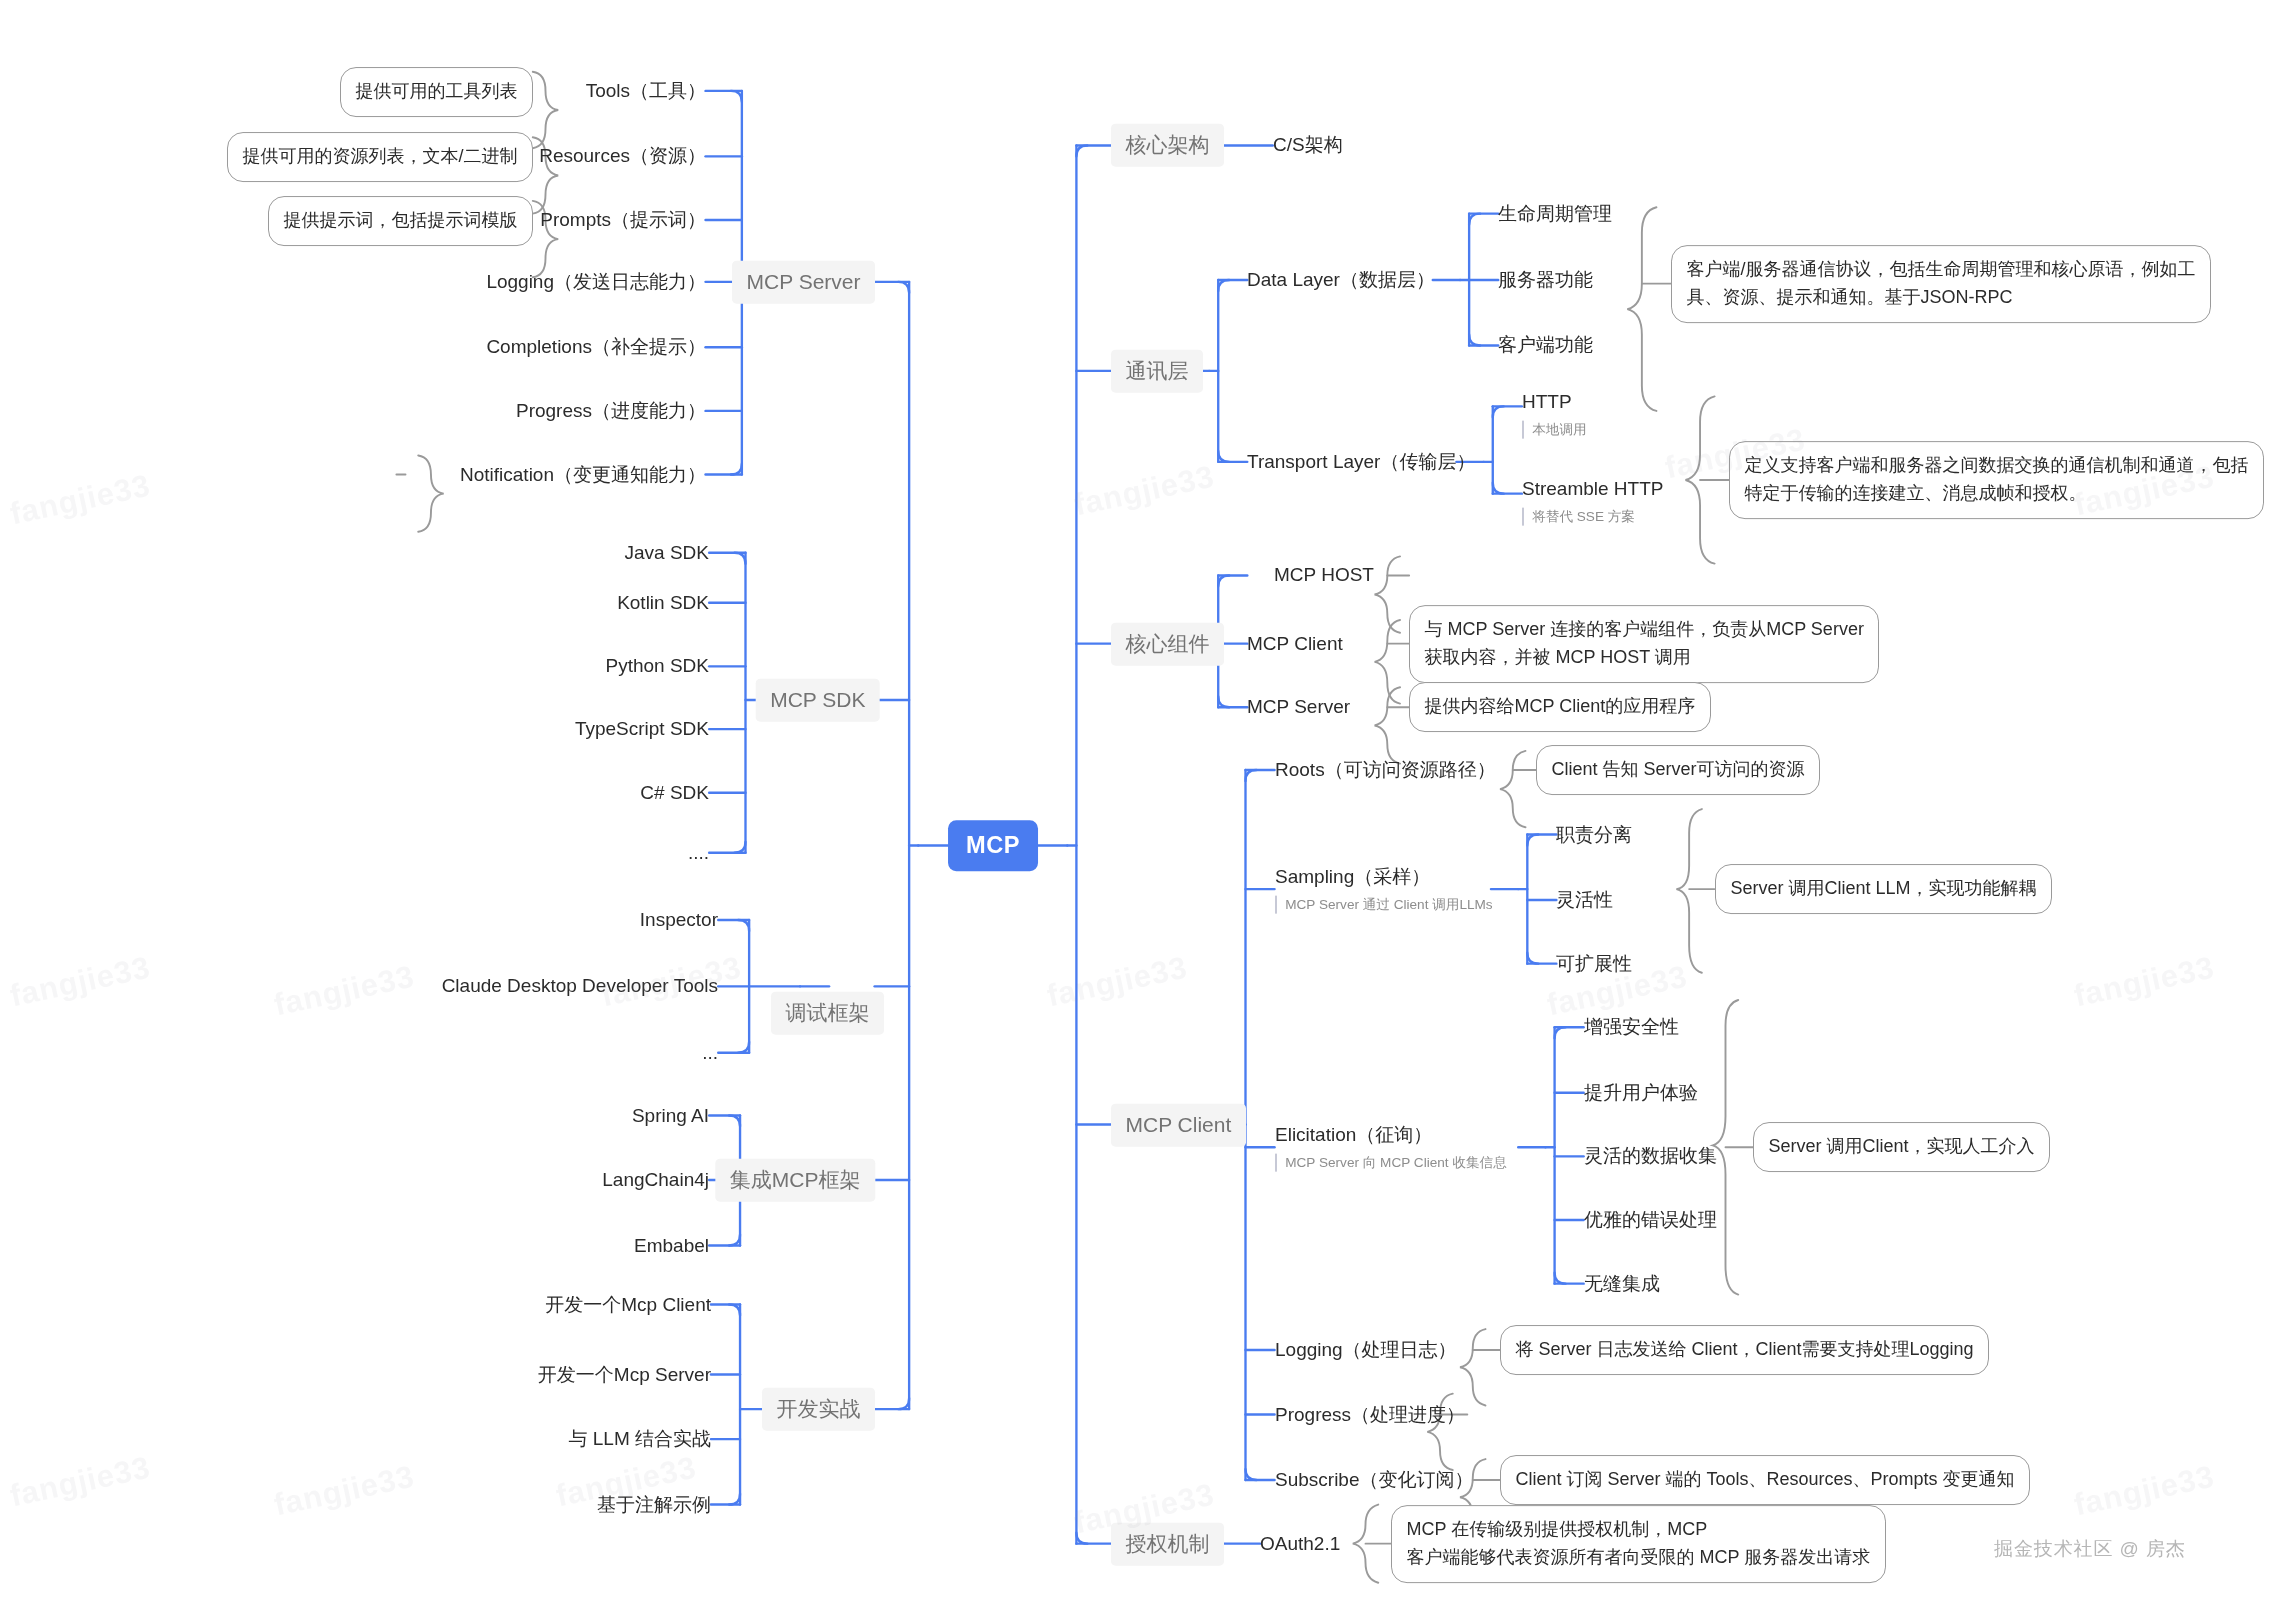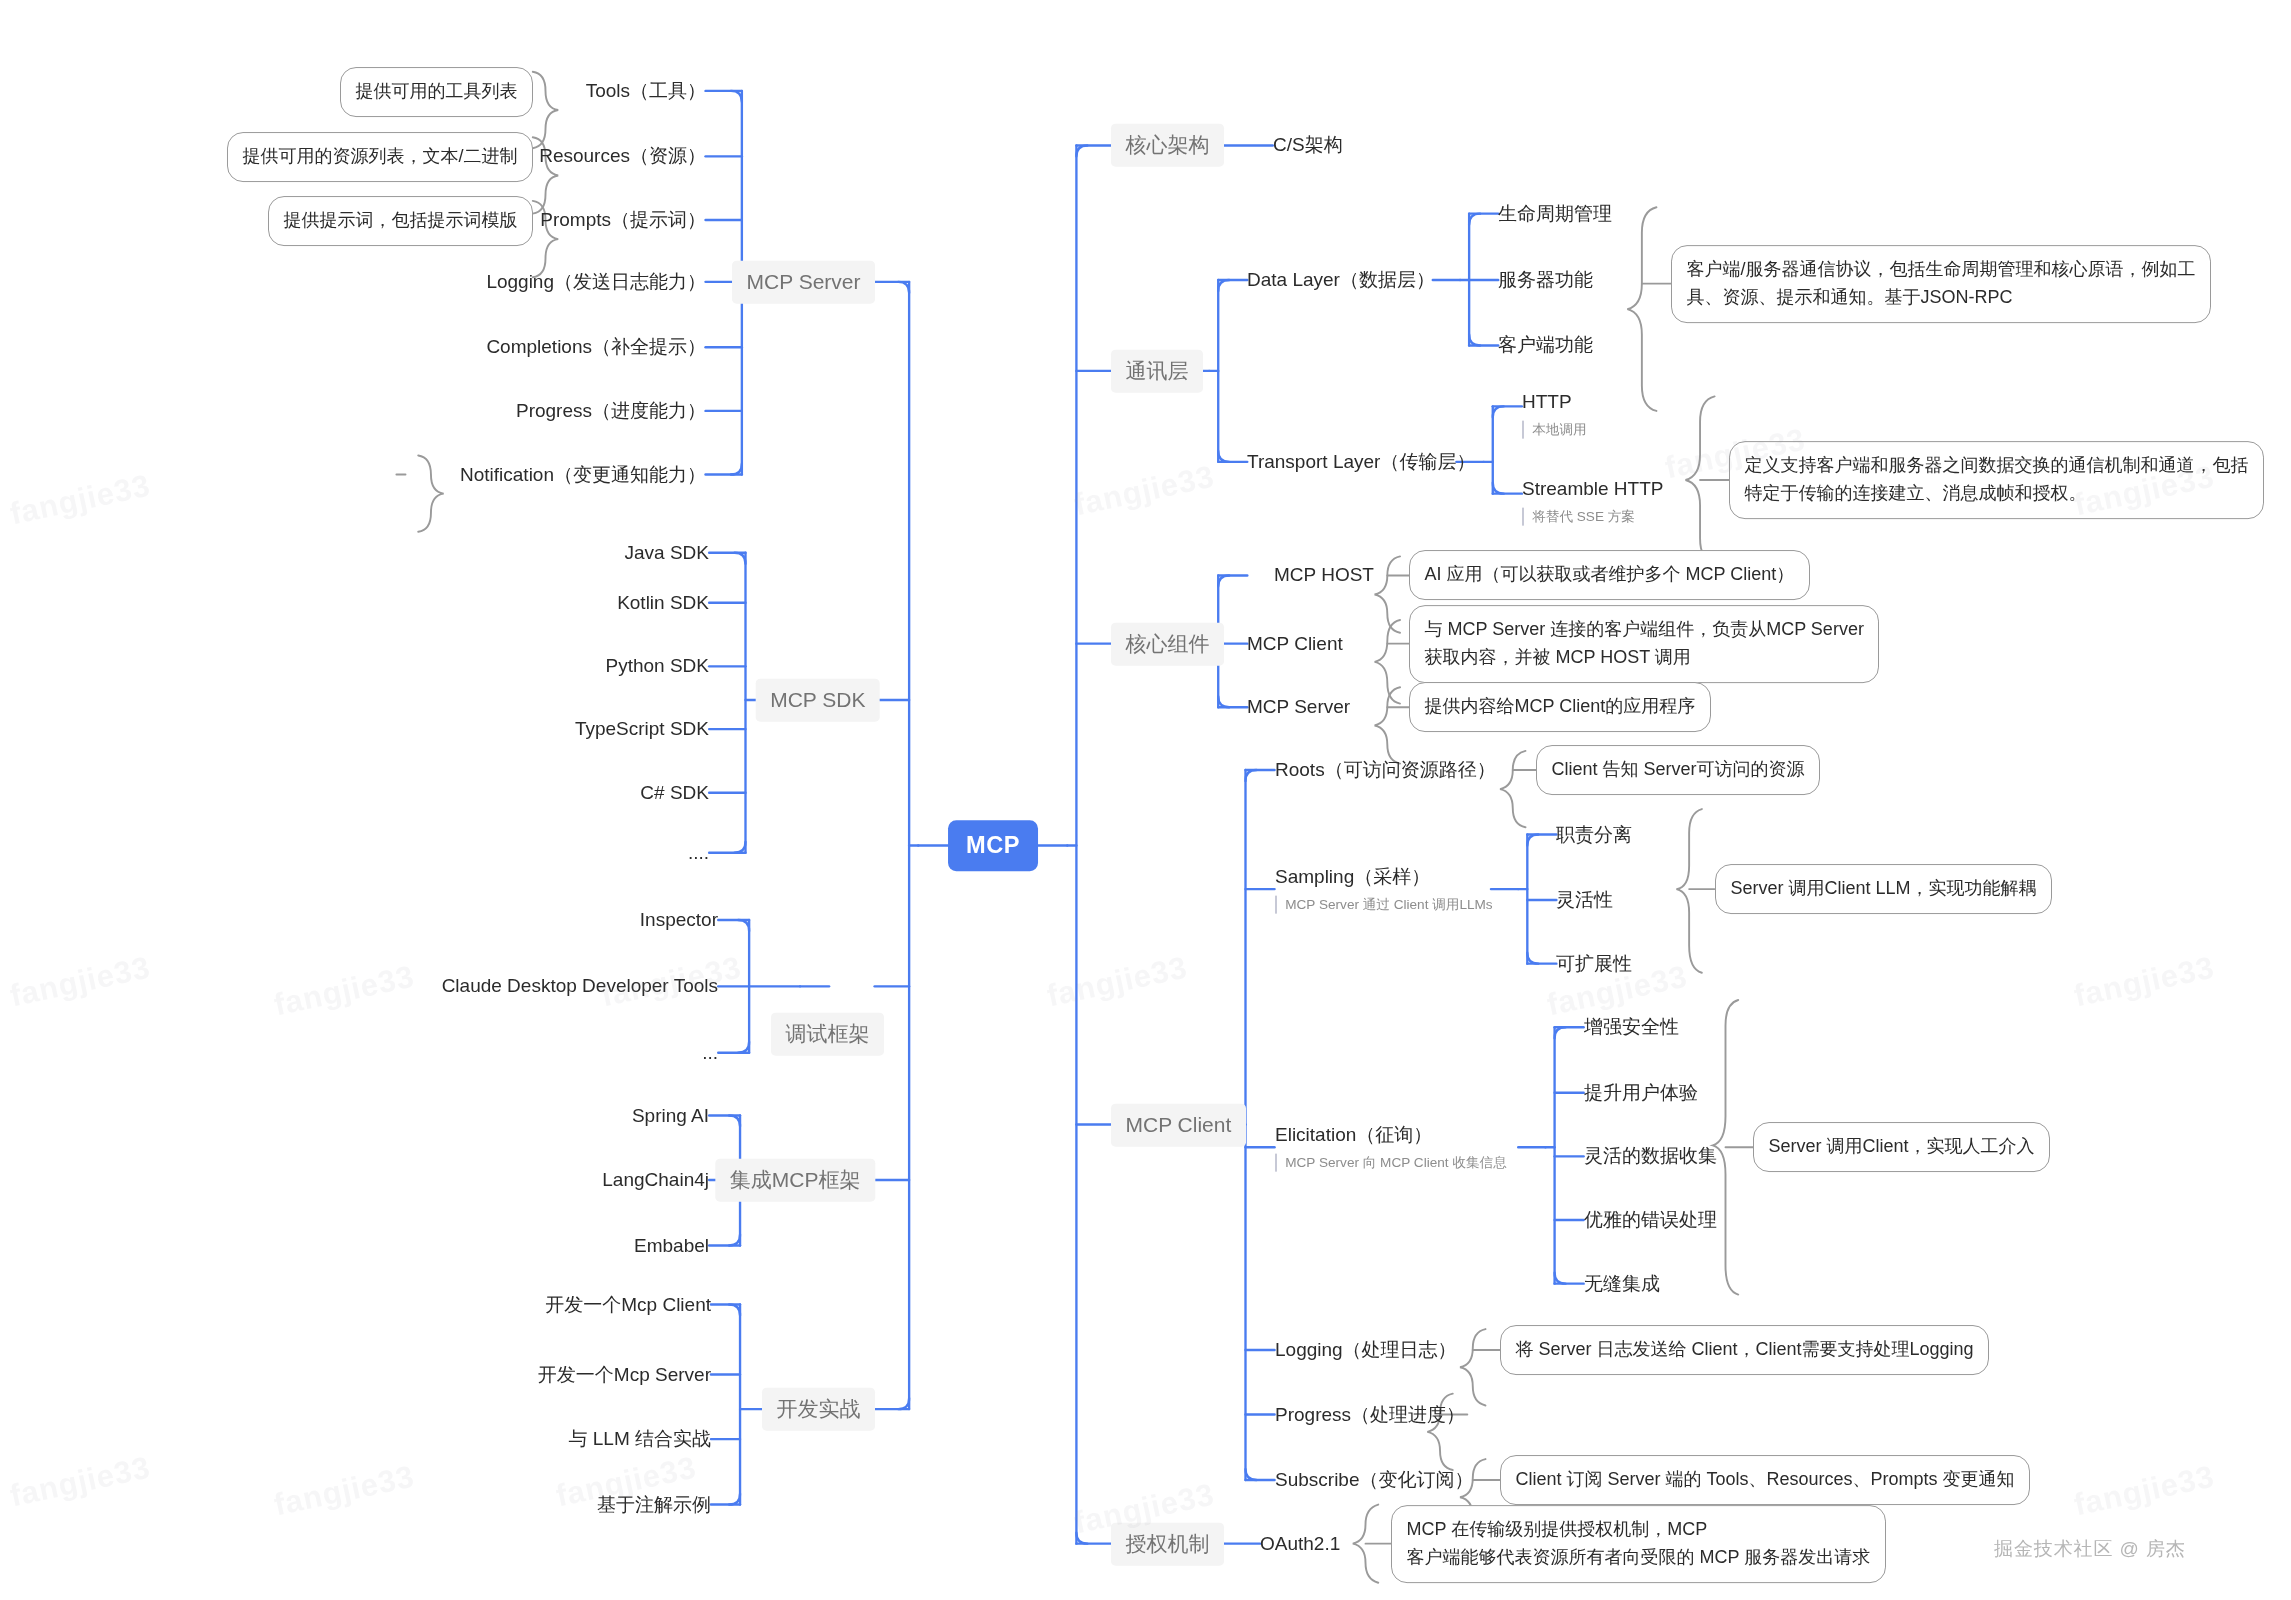--- a/index.html
+++ b/index.html
@@ -314,21 +314,21 @@
   <div class="node note left" style="left:533px; top:221px;">提供提示词，包括提示词模版</div>
 
   <div class="node chip left" style="left:880px; top:700px;">MCP SDK</div>
   <div class="node txt left" style="left:709px; top:553px;">Java SDK</div>
   <div class="node txt left" style="left:709px; top:603px;">Kotlin SDK</div>
   <div class="node txt left" style="left:709px; top:666px;">Python SDK</div>
   <div class="node txt left" style="left:709px; top:729px;">TypeScript SDK</div>
   <div class="node txt left" style="left:709px; top:793px;">C# SDK</div>
   <div class="node txt left" style="left:709px; top:853px;">....</div>
 
-  <div class="node chip left" style="left:884px; top:1034px;">调试框架</div>
+  <div class="node chip left" style="left:884px; top:1013px;">调试框架</div>
   <div class="node txt left" style="left:718px; top:920px;">Inspector</div>
   <div class="node txt left" style="left:718px; top:986px;">Claude Desktop Developer Tools</div>
   <div class="node txt left" style="left:718px; top:1053px;">...</div>
 
   <div class="node chip left" style="left:875px; top:1180px;">集成MCP框架</div>
   <div class="node txt left" style="left:709px; top:1116px;">Spring AI</div>
   <div class="node txt left" style="left:709px; top:1180px;">LangChain4j</div>
   <div class="node txt left" style="left:709px; top:1246px;">Embabel</div>
 
   <div class="node chip left" style="left:875px; top:1409px;">开发实战</div>
@@ -363,21 +363,20 @@
   <div class="node note" style="left:1729px; top:480px;">
     <span class="ln">定义支持客户端和服务器之间数据交换的通信机制和通道，包括</span>
     <span class="ln">特定于传输的连接建立、消息成帧和授权。</span>
   </div>
 
   <div class="node chip" style="left:1111px; top:644px;">核心组件</div>
   <div class="node txt" style="left:1247px; top:575px;margin-left:27px;">MCP HOST</div>
   <div class="node txt" style="left:1247px; top:644px;">MCP Client</div>
   <div class="node txt" style="left:1247px; top:707px;">MCP Server</div>
 
-  <div class="node note" style="left:1409px; top:575px;">AI 应用（可以获取或者维护多个 MCP Client）</div>
   <div class="node note" style="left:1409px; top:644px;">
     <span class="ln">与 MCP Server 连接的客户端组件，负责从MCP Server</span>
     <span class="ln">获取内容，并被 MCP HOST 调用</span>
   </div>
   <div class="node note" style="left:1409px; top:707px;">提供内容给MCP Client的应用程序</div>
 
   <div class="node chip" style="left:1111px; top:1125px;">MCP Client</div>
 
   <div class="node txt" style="left:1275px; top:770px;">Roots（可访问资源路径）</div>
   <div class="node note" style="left:1536px; top:770px;">Client 告知 Server可访问的资源</div>

